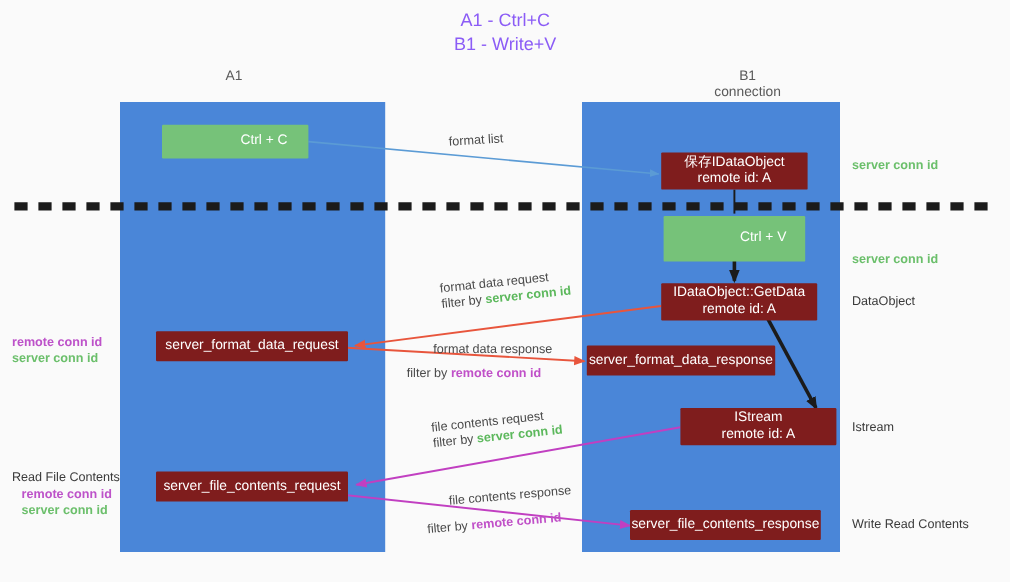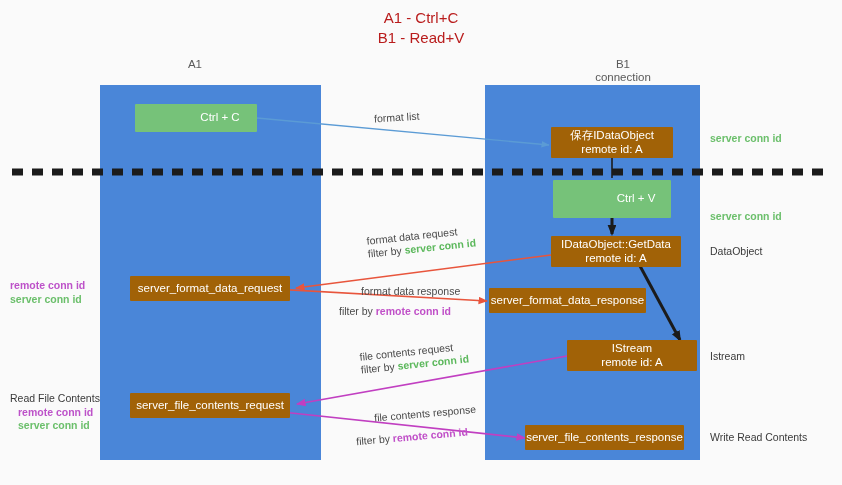--- a/index.html
+++ b/index.html
@@ -19,21 +19,21 @@
     height: 485px;
   }
   .abs { position: absolute; }
 
   
   .title {
     left: 0; top: 8px;
     width: 842px;
     text-align: center;
     font-size: 15px;
-    color: #b91c1c;
+    color: #8b5cf6;
     line-height: 20px;
   }
   .title div { white-space: nowrap; }
 
   
   .lane-head {
     text-align: center;
     font-size: 11.5px;
     color: #5a5a5a;
     line-height: 13px;
@@ -50,21 +50,21 @@
     display: flex;
     flex-direction: column;
     align-items: center;
     justify-content: center;
     color: #ffffff;
     font-size: 11.5px;
     line-height: 13.5px;
     text-align: center;
     border-radius: 1px;
   }
-  .box-orange { background: #a16207; }
+  .box-orange { background: #7f1d1d; }
   .box-green  { background: #76c279; padding-left: 48px; }
   .box span { display: block; white-space: nowrap; }
 
   
   #wires {
     left: 0; top: 0;
     width: 842px; height: 485px;
     pointer-events: none;
   }
 
@@ -90,21 +90,21 @@
   .side-stack .purple { color: #bd52c9; font-weight: bold; display:block; }
   .side-stack .dark   { color: #3a3a3a; display:block; }
 </style>
 </head>
 <body>
 
 <div id="stage">
 
   <div class="abs title">
     <div>A1 - Ctrl+C</div>
-    <div>B1 - Read+V</div>
+    <div>B1 - Write+V</div>
   </div>
 
   <div class="abs lane-head" style="left:130px; top:58px; width:130px;">
     <div>A1</div>
   </div>
   <div class="abs lane-head" style="left:558px; top:58px; width:130px;">
     <div>B1</div>
     <div>connection</div>
   </div>
 

